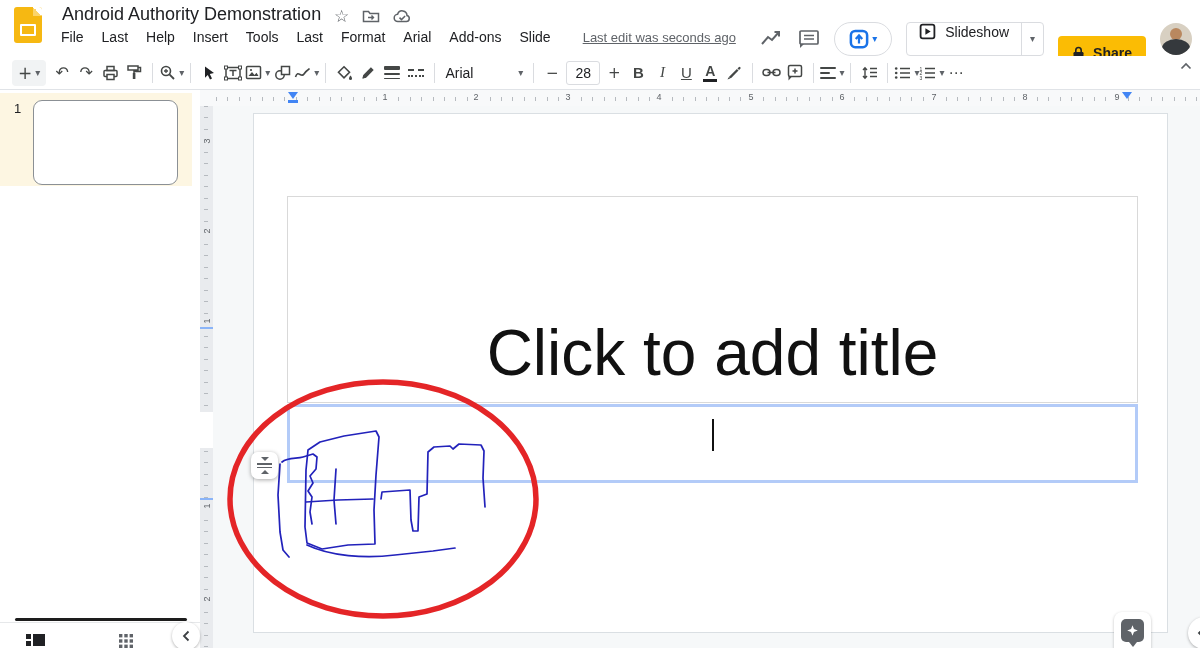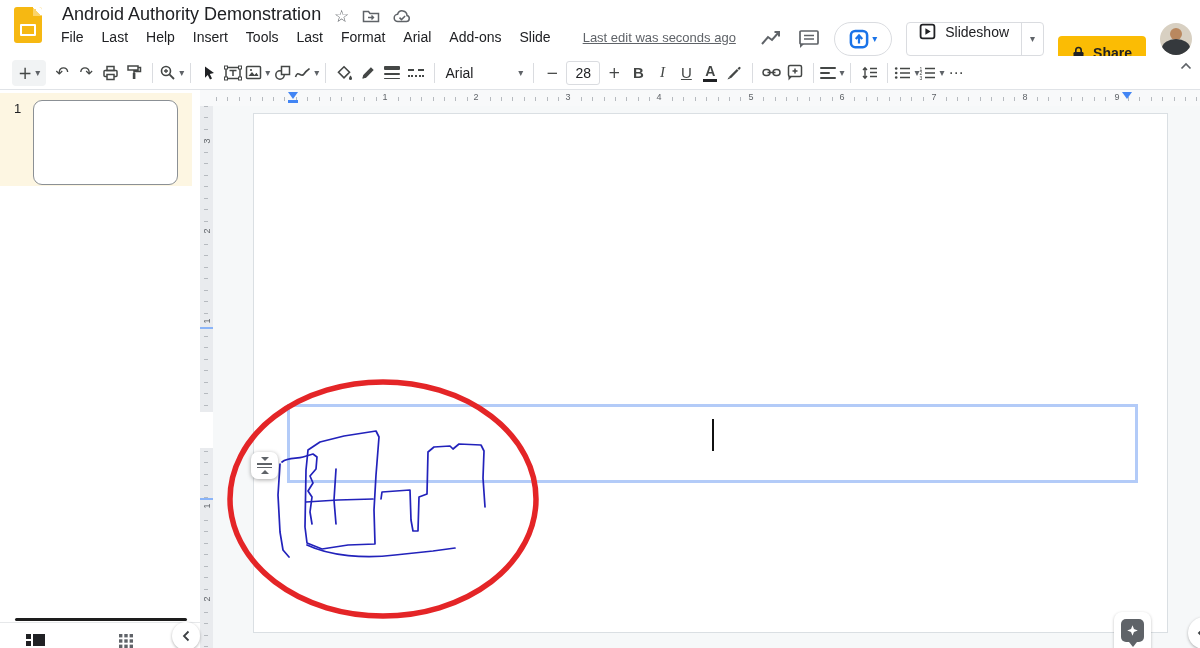--- a/index.html
+++ b/index.html
@@ -438,20 +438,23 @@
         <div class="v-blue" style="top:392px"></div>
         <span class="vnum" style="top:30px">3</span>
         <span class="vnum" style="top:120px">2</span>
         <span class="vnum" style="top:210px">1</span>
         <span class="vnum" style="top:395px">1</span>
         <span class="vnum" style="top:488px">2</span>
       </div>
 
       <div class="canvas">
         <div class="slide"></div>
+        <div class="title-box">
+          <div class="title-text">Click to add title</div>
+        </div>
         <div class="subtitle-box"></div>
         <div class="cursor-line"></div>
 
         <svg class="overlay-svg" viewBox="213 106 987 542" preserveAspectRatio="none">
           <ellipse cx="383" cy="499" rx="153" ry="117" fill="none" stroke="#e42527" stroke-width="5.5"></ellipse>
           <g fill="none" stroke="#2222bb" stroke-width="1.7" stroke-linejoin="round" stroke-linecap="round">
             <path d="M282,462 C288,457 297,459 303,457 L313,454 L317,457 L316,469 L310,476 L313,483 L308,491 L312,497 L310,512 L312,524"></path>
             <path d="M280,464 L278,495 L280,532 L283,550 L289,557"></path>
             <path d="M305,527 L306,470 L308,450 L320,442 L344,436 L376,431 L379,437 L376,475 L374,510 L375,544 L348,545 L322,549 L307,543 L305,527"></path>
             <path d="M306,502 L338,500 L373,499"></path>

